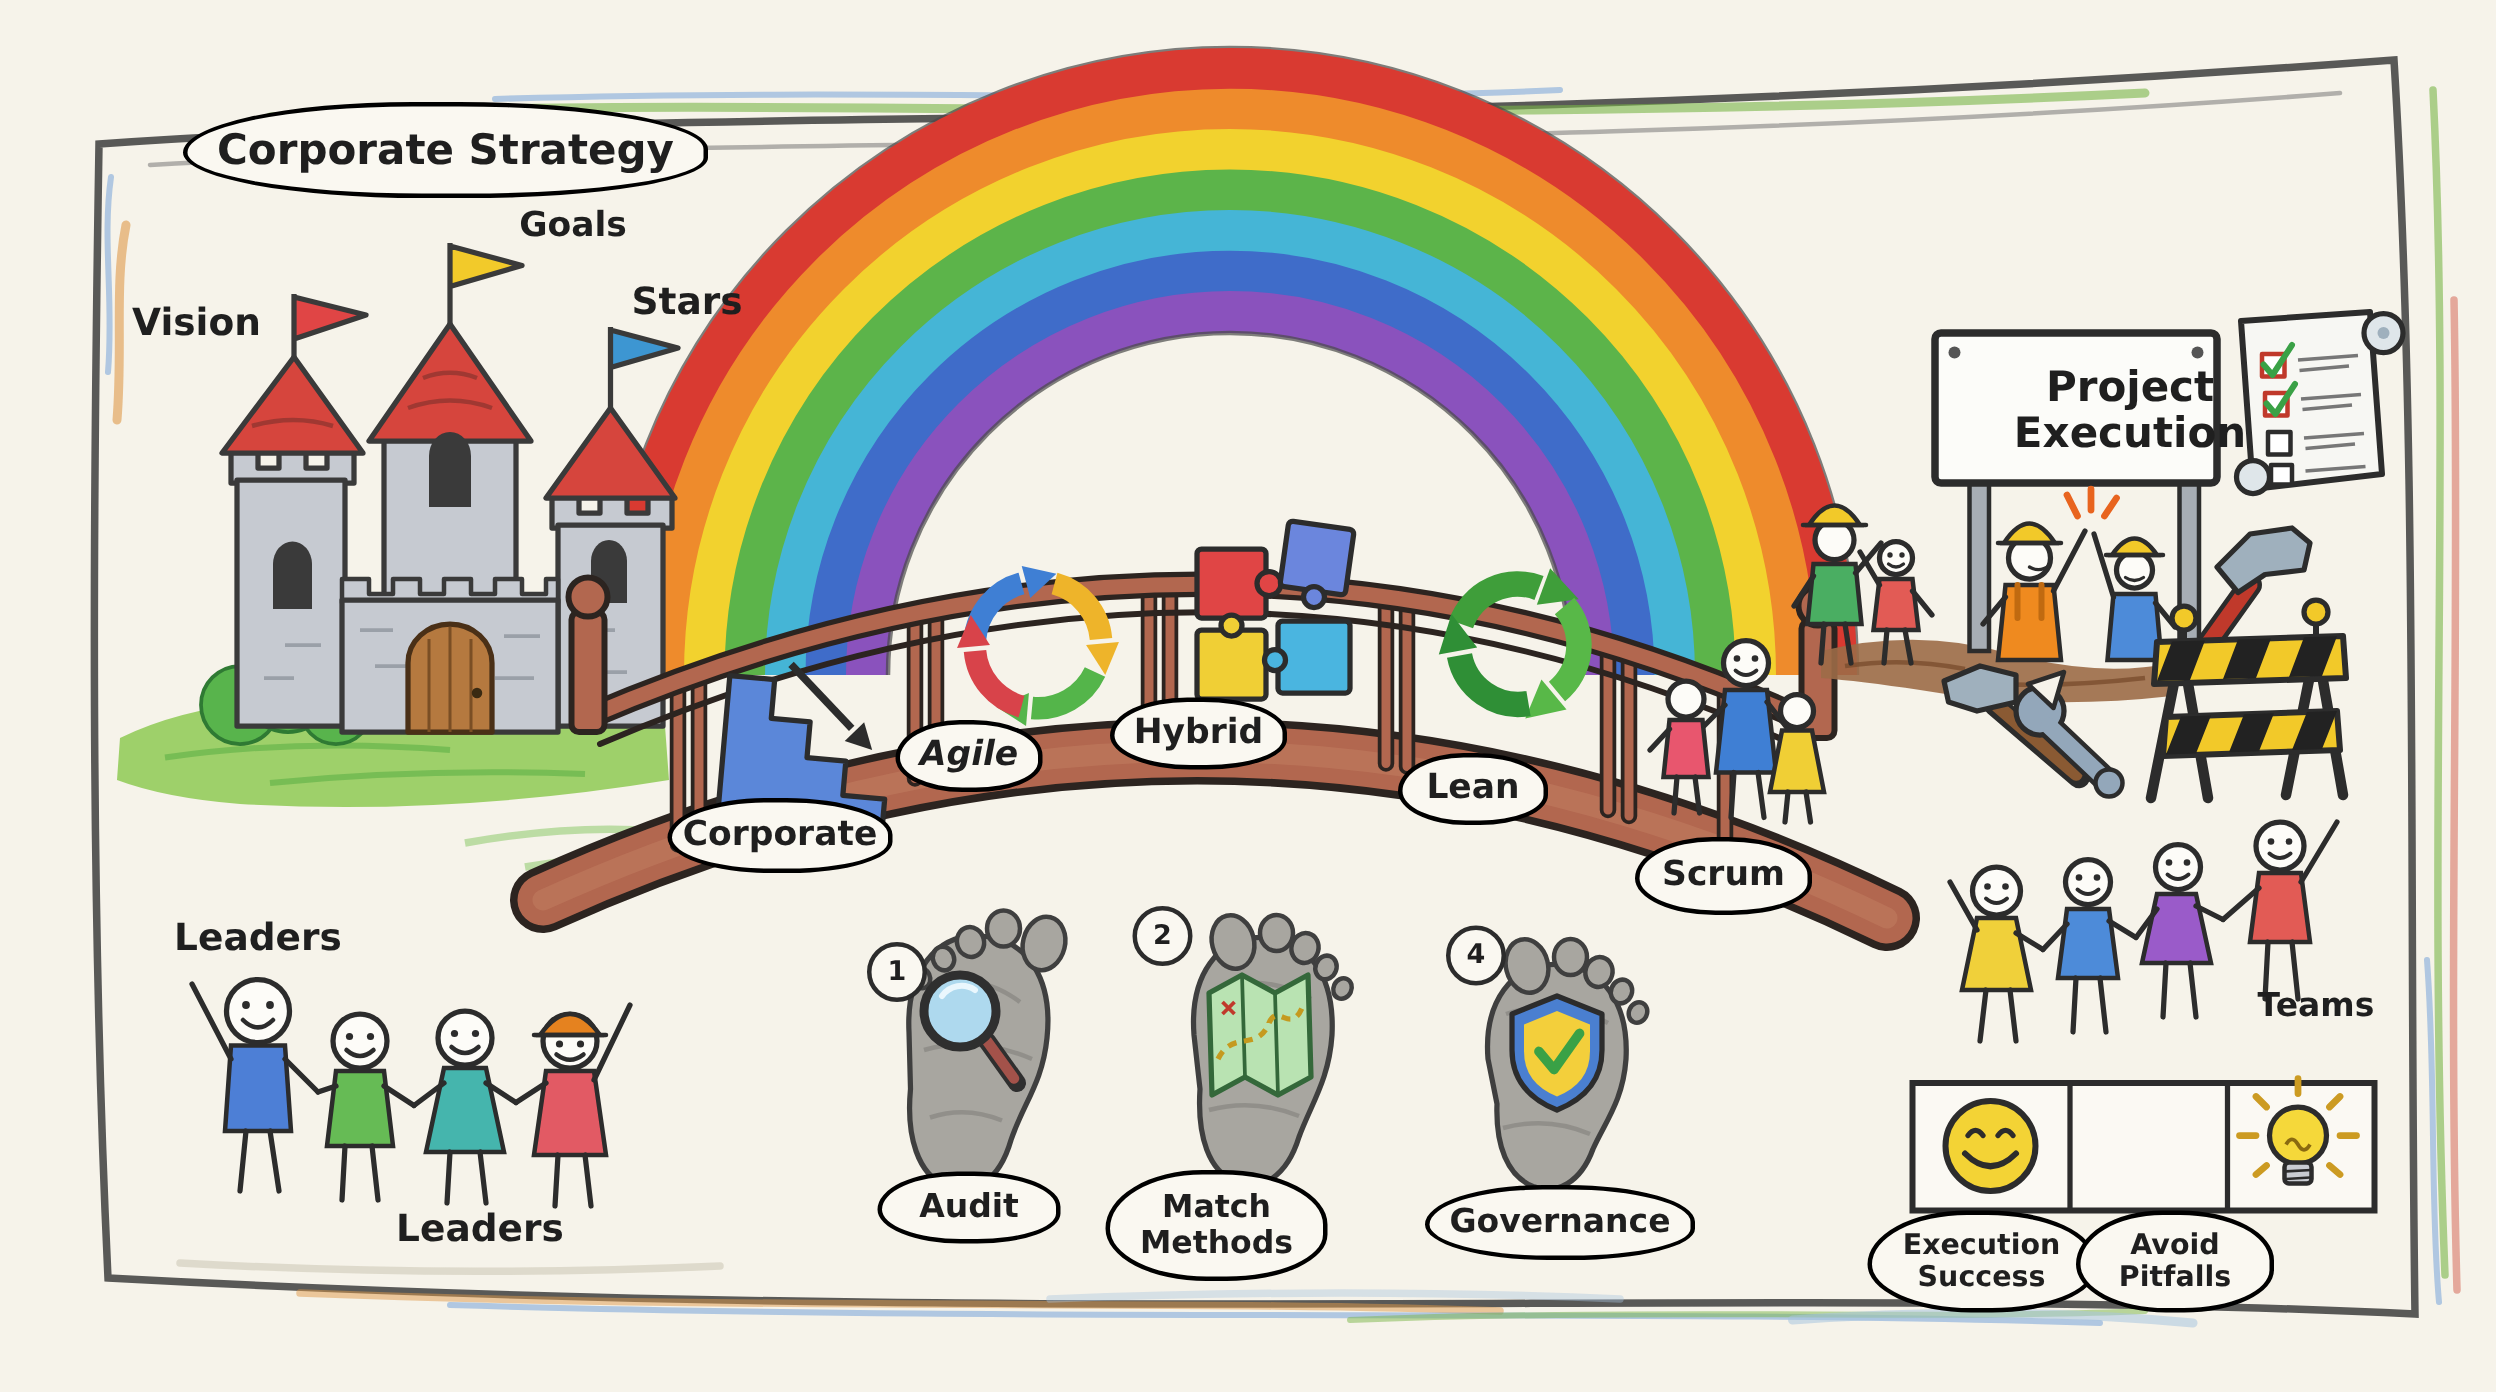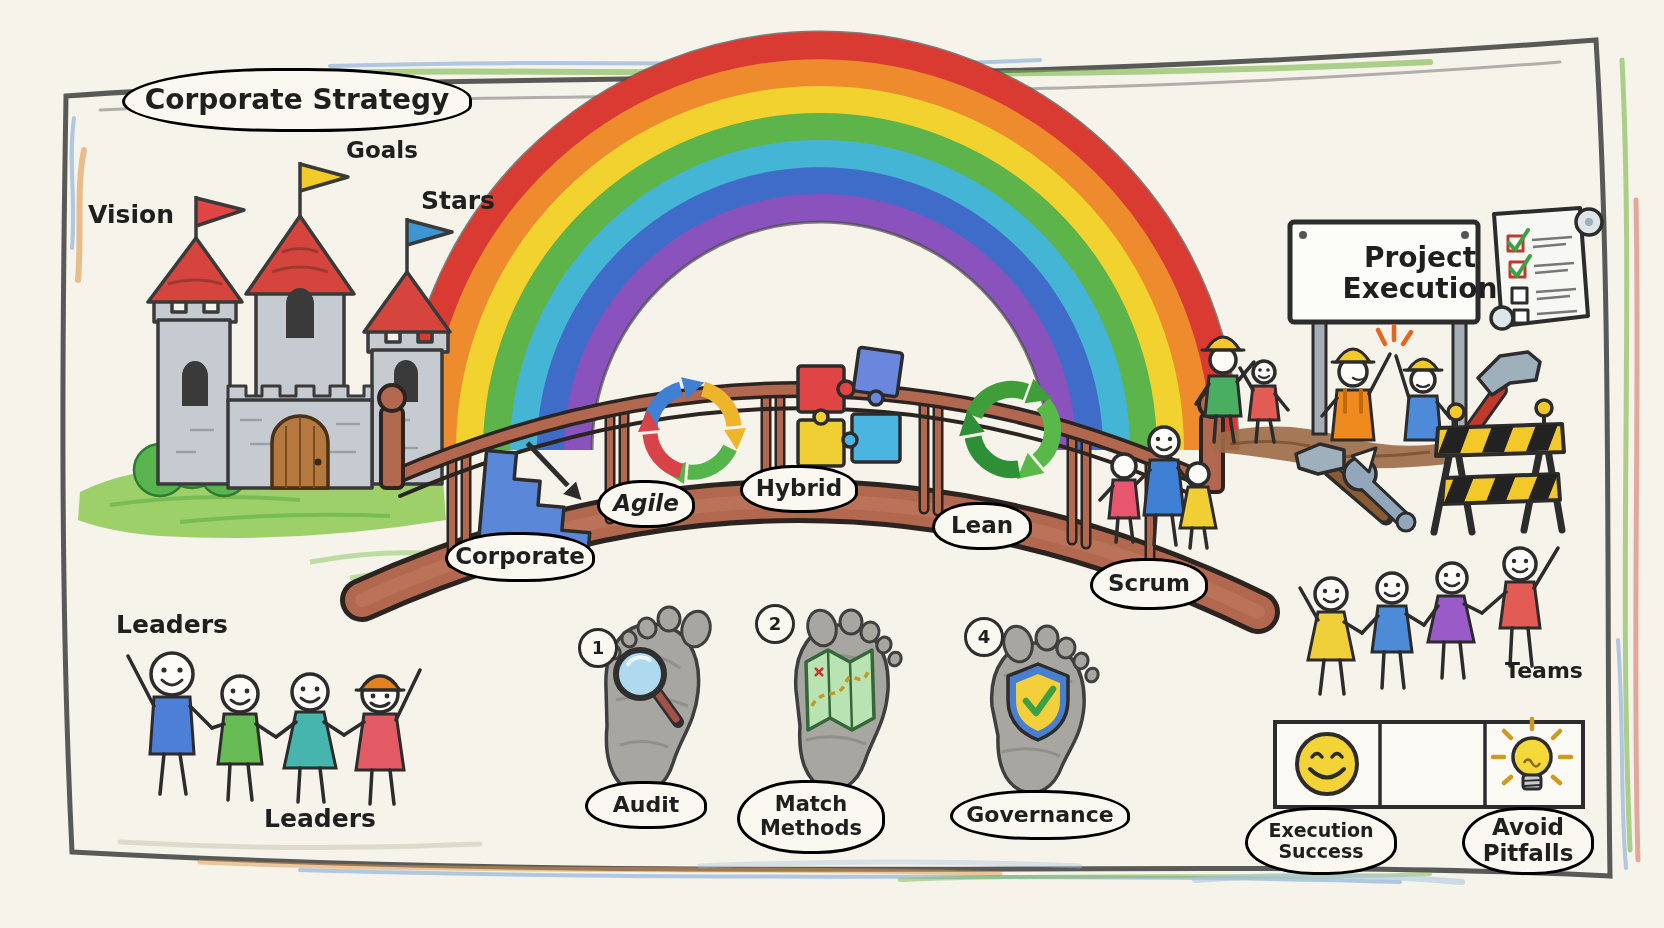--- a/index.html
+++ b/index.html
@@ -400,14 +400,14 @@
   <div class="lbl oval" style="left:737px;top:780px;width:148px;height:74px;font-size:21px;">Match Methods</div>
   <div class="lbl oval" style="left:950px;top:790px;width:180px;height:50px;font-size:22px;">Governance</div>
 
   <div class="lbl plain" style="left:112px;top:608px;width:120px;height:34px;font-size:25px;">Leaders</div>
   <div class="lbl plain" style="left:250px;top:802px;width:140px;height:34px;font-size:25px;">Leaders</div>
   <div class="lbl plain" style="left:1494px;top:654px;width:100px;height:34px;font-size:22px;">Teams</div>
 
   <div class="lbl signtext" style="left:1294px;top:228px;width:180px;height:90px;font-size:28px;">Project Execution</div>
 
   <div class="lbl oval" style="left:1245px;top:807px;width:152px;height:68px;font-size:19px;">Execution Success</div>
-  <div class="lbl oval" style="left:1462px;top:807px;width:132px;height:68px;font-size:23px;">Avoid Pitfalls</div>
+  <div class="lbl oval" style="left:1384px;top:807px;width:132px;height:68px;font-size:19px;">Avoid Pitfalls</div>
 </div>
 
 </body></html>

